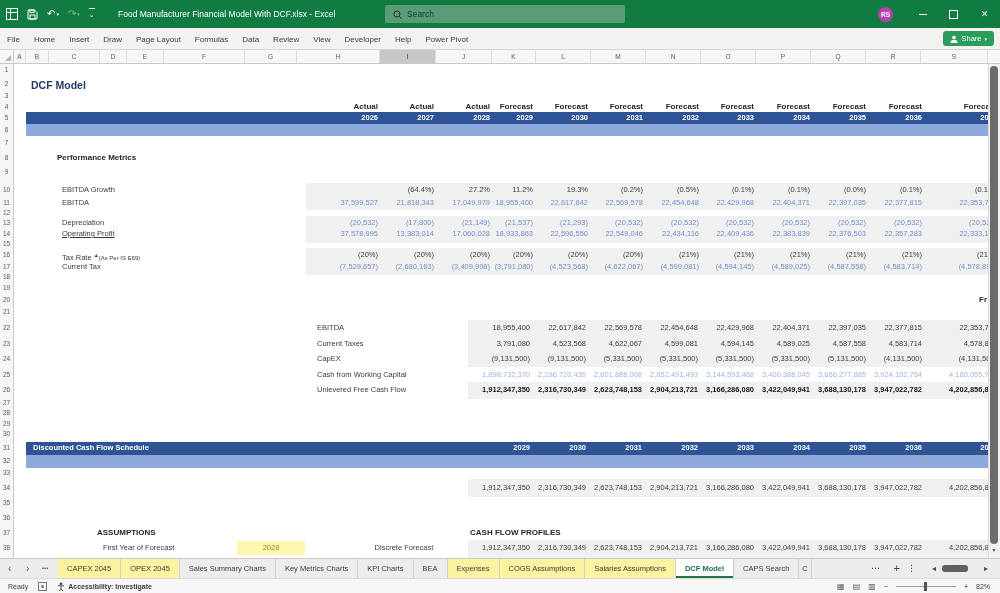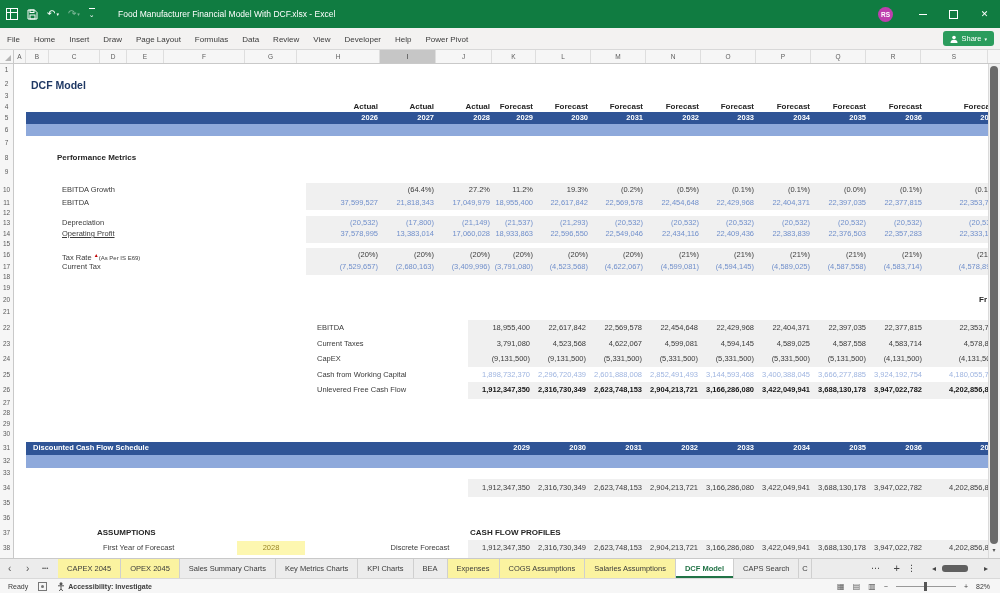--- a/index.html
+++ b/index.html
@@ -90,20 +90,27 @@
         </div>
       <div class="qbtn disabled">
           <span>↷</span>
           <span class="mini">▾</span>
         </div>
       <div class="qbtn" style="border-top:1px solid #fff;font-size:7px;">
           <span>⌄</span>
         </div>
     </div>
     <div id="docTitle">Food  Manufacturer Financial Model With DCF.xlsx  -  Excel</div>
+    <div id="searchBox">
+      <svg width="9" height="9">
+          <circle cx="4" cy="4" r="3" fill="none" stroke="#173826"></circle>
+          <line x1="6.2" y1="6.2" x2="8.5" y2="8.5" stroke="#173826"></line>
+        </svg>
+      <span>Search</span>
+    </div>
     <div class="winctl">
       <div class="avatar">RS</div>
       <div class="wbtn">
           <div class="min-glyph"></div>
         </div>
       <div class="wbtn">
           <div class="restore-glyph"></div>
         </div>
       <div class="wbtn">
           <span>✕</span>
@@ -366,21 +373,21 @@
       <div class="cell t-dark" style="position: absolute; right: 358px; top: 418px;">2,623,748,153</div>
       <div class="cell t-dark" style="position: absolute; right: 302px; top: 418px;">2,904,213,721</div>
       <div class="cell t-dark" style="position: absolute; right: 246px; top: 418px;">3,166,286,080</div>
       <div class="cell t-dark" style="position: absolute; right: 190px; top: 418px;">3,422,049,941</div>
       <div class="cell t-dark" style="position: absolute; right: 134px; top: 418px;">3,688,130,178</div>
       <div class="cell t-dark" style="position: absolute; right: 78px; top: 418px;">3,947,022,782</div>
       <div class="cell t-dark" style="position: absolute; right: 3px; top: 418px;">4,202,856,847</div>
       <div class="cell bold8" style="position: absolute; left: 97px; top: 463px;">ASSUMPTIONS</div>
       <div class="cell t-dark" style="position: absolute; left: 103px; top: 478px;">First Year of Forecast</div>
       <div class="cell" style="position: absolute; left: 237px; top: 477px; width: 68px; height: 14px; line-height: 14px; background: rgb(253, 247, 176); text-align: center; color: rgb(154, 134, 39);">2028</div>
-      <div class="cell t-dark" style="position: absolute; left: 364px; top: 478px; width: 112px; text-align: center;">Discrete Forecast</div>
+      <div class="cell t-dark" style="position: absolute; left: 348px; top: 478px; width: 112px; text-align: center;">Discrete Forecast</div>
       <div class="cell bold8" style="position: absolute; left: 470px; top: 463px;">CASH FLOW PROFILES</div>
       <div class="cell t-dark" style="position: absolute; right: 470px; top: 478px;">1,912,347,350</div>
       <div class="cell t-dark" style="position: absolute; right: 414px; top: 478px;">2,316,730,349</div>
       <div class="cell t-dark" style="position: absolute; right: 358px; top: 478px;">2,623,748,153</div>
       <div class="cell t-dark" style="position: absolute; right: 302px; top: 478px;">2,904,213,721</div>
       <div class="cell t-dark" style="position: absolute; right: 246px; top: 478px;">3,166,286,080</div>
       <div class="cell t-dark" style="position: absolute; right: 190px; top: 478px;">3,422,049,941</div>
       <div class="cell t-dark" style="position: absolute; right: 134px; top: 478px;">3,688,130,178</div>
       <div class="cell t-dark" style="position: absolute; right: 78px; top: 478px;">3,947,022,782</div>
       <div class="cell t-dark" style="position: absolute; right: 3px; top: 478px;">4,202,856,847</div>

